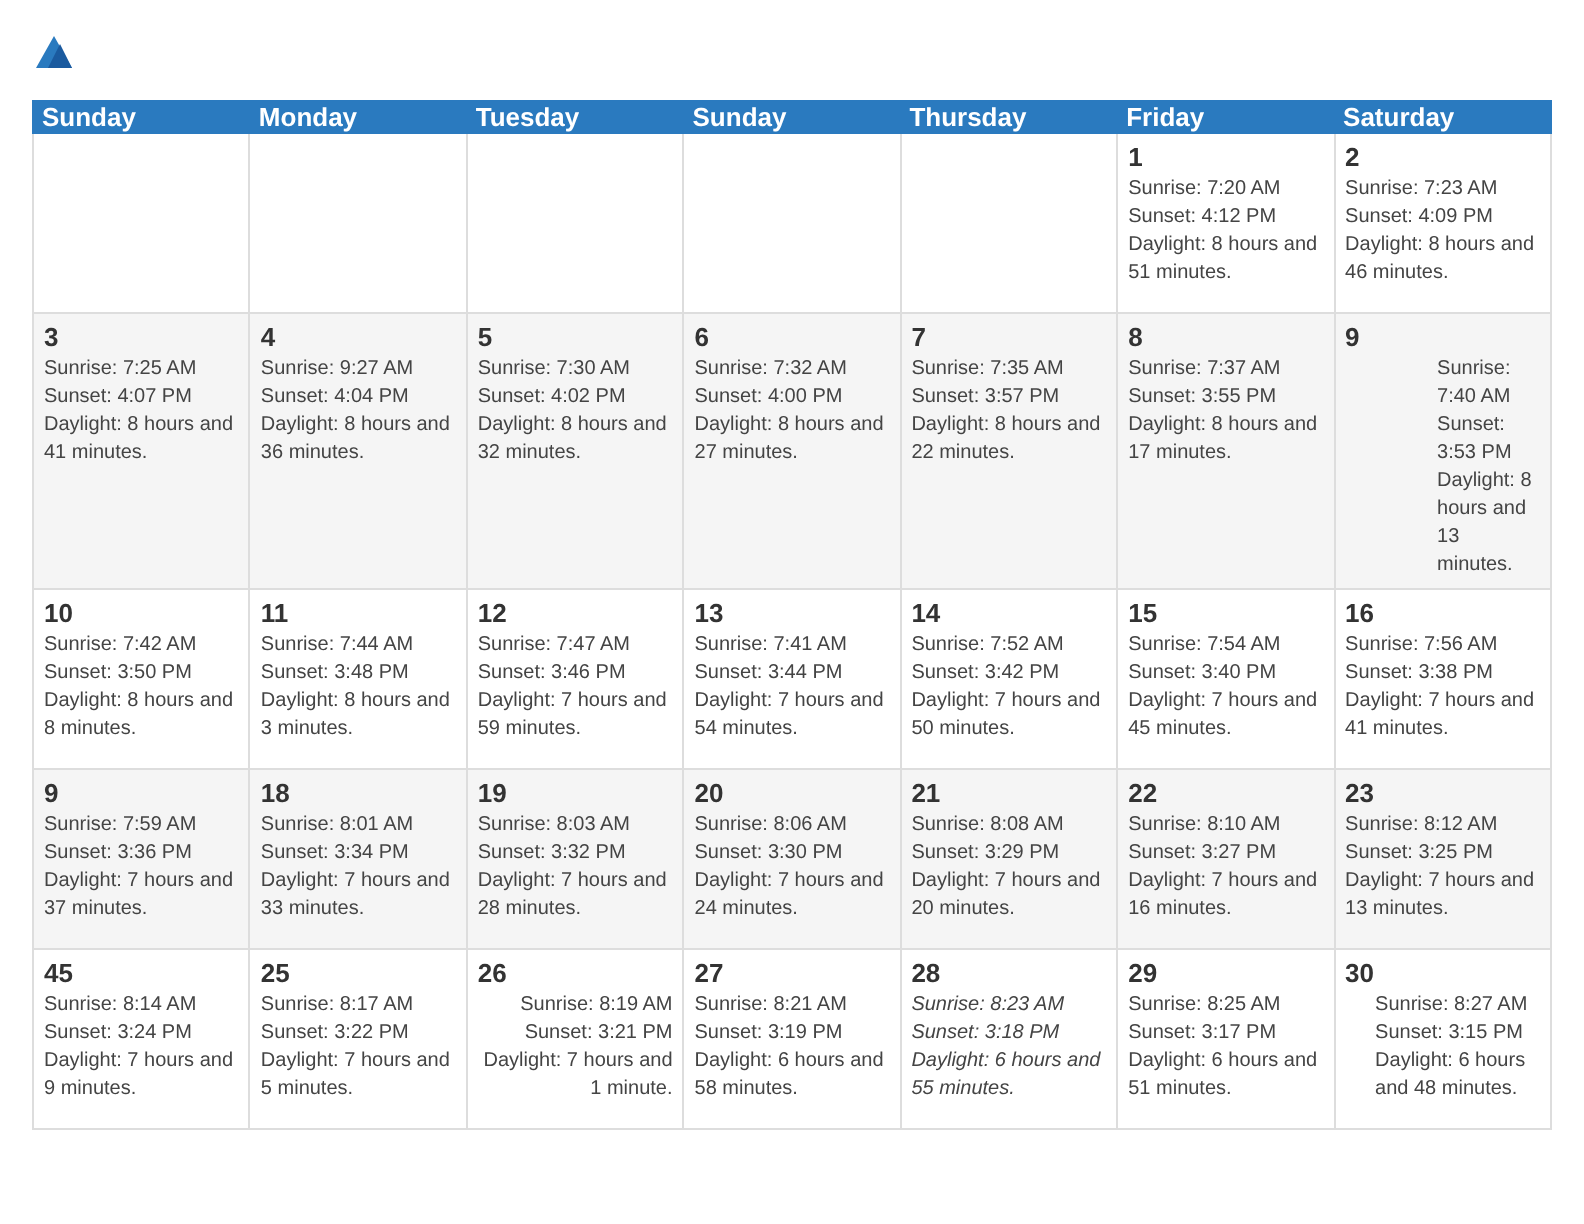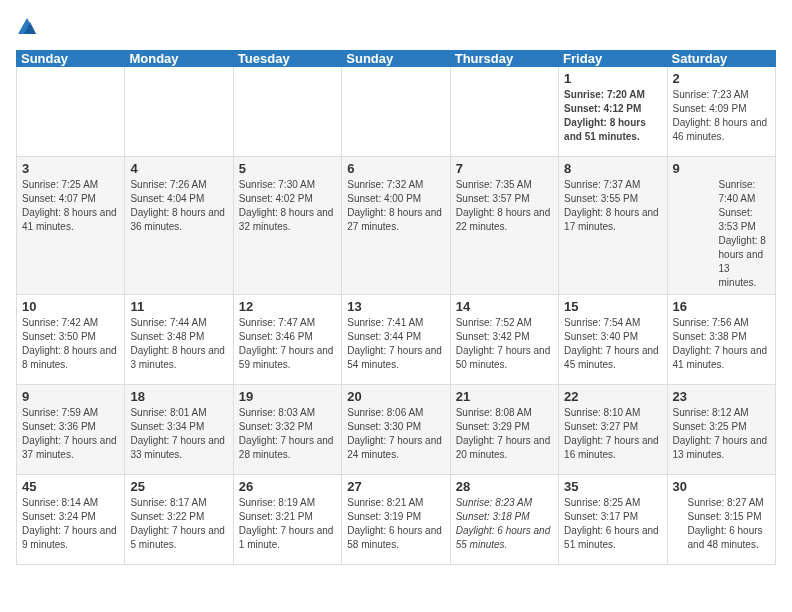--- a/index.html
+++ b/index.html
@@ -125,41 +125,41 @@
   </thead>
   <tbody id="calendar-body">
   <tr>
         <td class="empty-cell"></td>
         <td class="empty-cell"></td>
         <td class="empty-cell"></td>
         <td class="empty-cell"></td>
         <td class="empty-cell"></td>
         <td>
           <span class="day-number">1</span>
-          <div class="day-info" style="white-space: pre-line; font-weight: bold;">Sunrise: 7:20 AM
+          <div class="day-info" style="white-space: pre-line;">Sunrise: 7:20 AM
 Sunset: 4:12 PM
 Daylight: 8 hours and 51 minutes.</div>
         </td>
         <td>
           <span class="day-number">2</span>
           <div class="day-info" style="white-space: pre-line;">Sunrise: 7:23 AM
 Sunset: 4:09 PM
 Daylight: 8 hours and 46 minutes.</div>
         </td>
       </tr>
       <tr>
         <td>
           <span class="day-number">3</span>
           <div class="day-info" style="white-space: pre-line;">Sunrise: 7:25 AM
 Sunset: 4:07 PM
 Daylight: 8 hours and 41 minutes.</div>
         </td>
         <td>
           <span class="day-number">4</span>
-          <div class="day-info" style="white-space: pre-line;">Sunrise: 7:26 AM
+          <div class="day-info" style="white-space: pre-line;">Sunrise: 9:27 AM
 Sunset: 4:04 PM
 Daylight: 8 hours and 36 minutes.</div>
         </td>
         <td>
           <span class="day-number">5</span>
           <div class="day-info" style="white-space: pre-line;">Sunrise: 7:30 AM
 Sunset: 4:02 PM
 Daylight: 8 hours and 32 minutes.</div>
         </td>
         <td>
@@ -283,38 +283,38 @@
 Daylight: 7 hours and 9 minutes.</div>
         </td>
         <td>
           <span class="day-number">25</span>
           <div class="day-info" style="white-space: pre-line;">Sunrise: 8:17 AM
 Sunset: 3:22 PM
 Daylight: 7 hours and 5 minutes.</div>
         </td>
         <td>
           <span class="day-number">26</span>
-          <div class="day-info" style="white-space: pre-line;">Sunrise: 8:19 AM
+          <div class="day-info" style="white-space: pre-line; text-align: right;">Sunrise: 8:19 AM
 Sunset: 3:21 PM
 Daylight: 7 hours and 1 minute.</div>
         </td>
         <td>
           <span class="day-number">27</span>
           <div class="day-info" style="white-space: pre-line;">Sunrise: 8:21 AM
 Sunset: 3:19 PM
 Daylight: 6 hours and 58 minutes.</div>
         </td>
         <td>
           <span class="day-number">28</span>
           <div class="day-info" style="white-space: pre-line; font-style: italic;">Sunrise: 8:23 AM
 Sunset: 3:18 PM
 Daylight: 6 hours and 55 minutes.</div>
         </td>
         <td>
-          <span class="day-number">35</span>
+          <span class="day-number">29</span>
           <div class="day-info" style="white-space: pre-line;">Sunrise: 8:25 AM
 Sunset: 3:17 PM
 Daylight: 6 hours and 51 minutes.</div>
         </td>
         <td>
           <span class="day-number">30</span>
           <div class="day-info" style="white-space: pre-line; margin-left: 15px;">Sunrise: 8:27 AM
 Sunset: 3:15 PM
 Daylight: 6 hours and 48 minutes.</div>
         </td>

